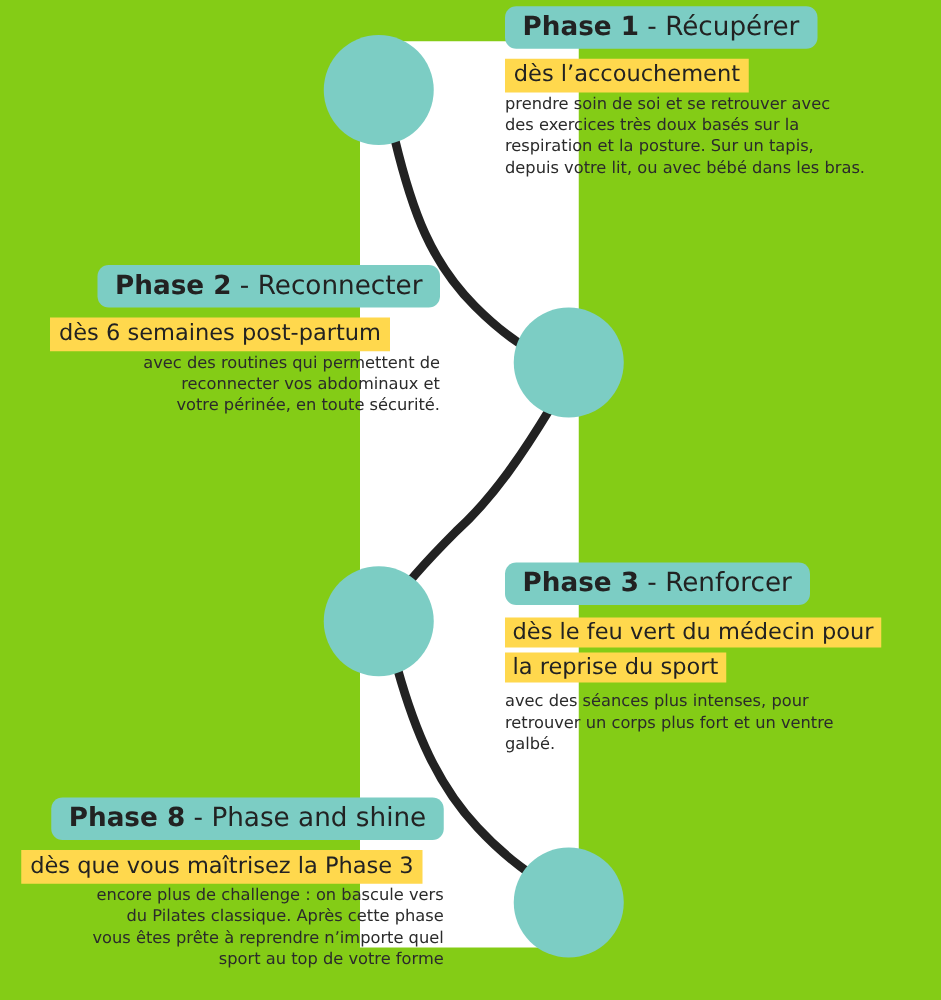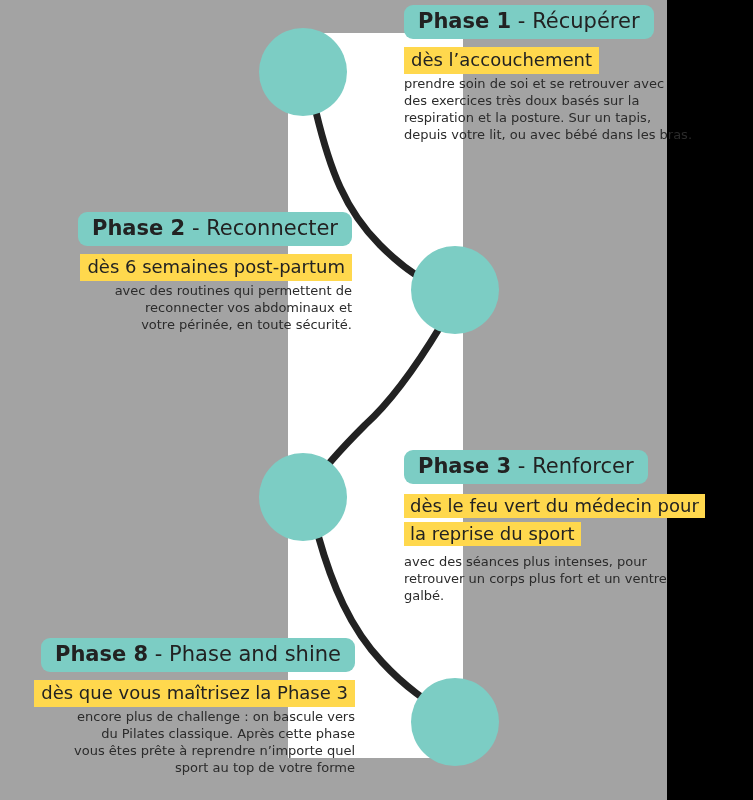--- a/index.html
+++ b/index.html
@@ -4,22 +4,22 @@
 <style>
   * { box-sizing: border-box; margin: 0; padding: 0; }
   html, body {
     width: 753px; height: 800px;
     background: #000;
     font-family: "DejaVu Sans", sans-serif;
     overflow: hidden;
   }
   #stage {
     position: relative;
-    width: 667px; height: 800px;
-    background: #a3a3a3;
+    width: 753px; height: 800px;
+    background: #84cc16;
   }
   
   #white-band {
     position: absolute;
     left: 288px; top: 33px;
     width: 175px; height: 725px;
     background: #ffffff;
   }
   
   #graph {
@@ -72,21 +72,21 @@
   .align-right { text-align: right; }
   .align-left  { text-align: left; }
 
   
   #phase-1 { left: 404px; top: 5px;  width: 349px; }
   #phase-2 { left: 0px;   top: 212px; width: 352px; }
   #phase-3 { left: 404px; top: 450px; width: 349px; }
   #phase-4 { left: 0px;   top: 638px; width: 355px; }
 
   #phase-2 .pill-row, #phase-4 .pill-row { text-align: right; border-radius: 17px; }
-  #phase-2 .hl-wrap,  #phase-4 .hl-wrap  { text-align: right; }
+  #phase-2 .hl-wrap,  #phase-4 .hl-wrap  { text-align: center; }
 </style>
 </head>
 <body>
 
 <div id="stage">
 
   <div id="white-band"></div>
 
   <svg id="graph" viewBox="0 0 753 800" xmlns="http://www.w3.org/2000/svg">
 

